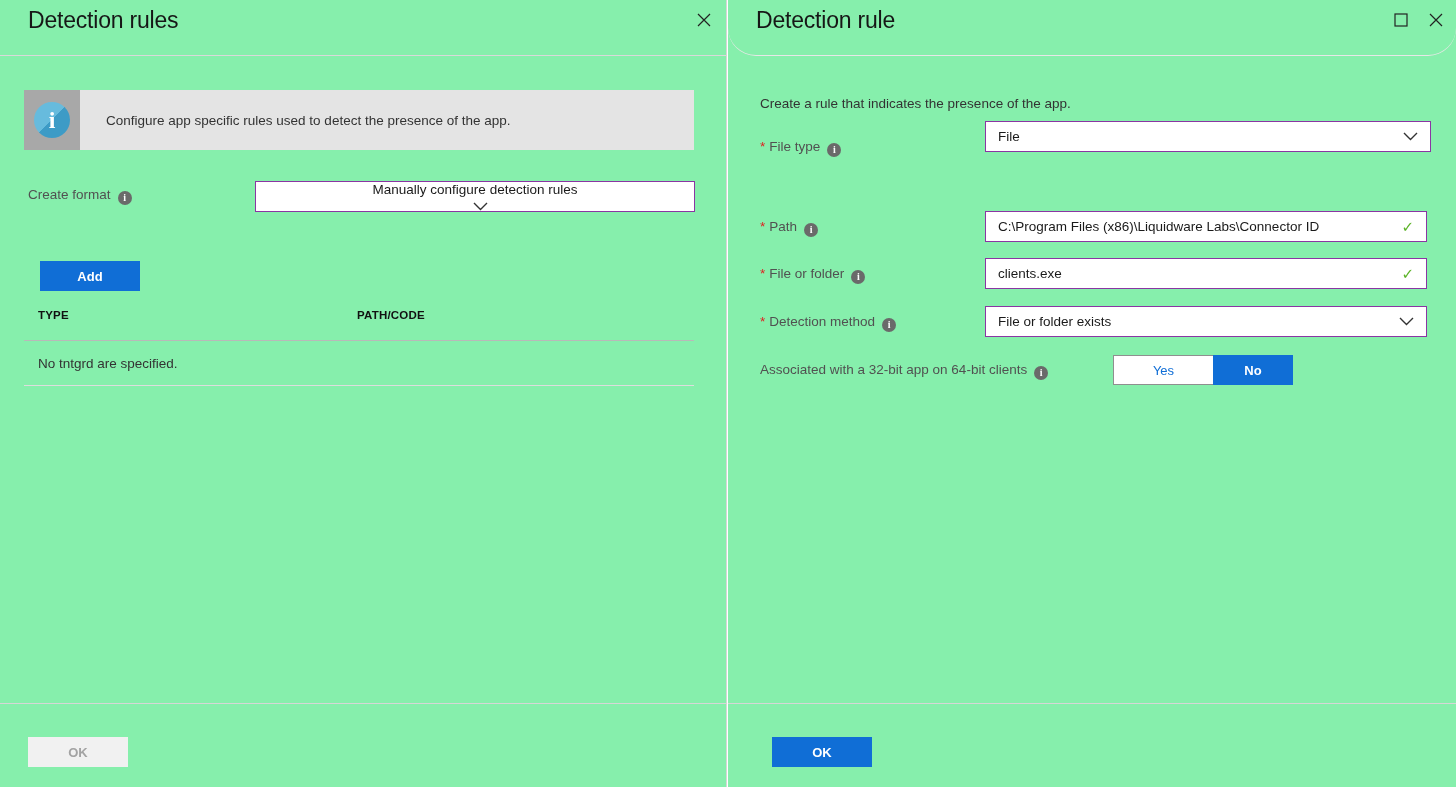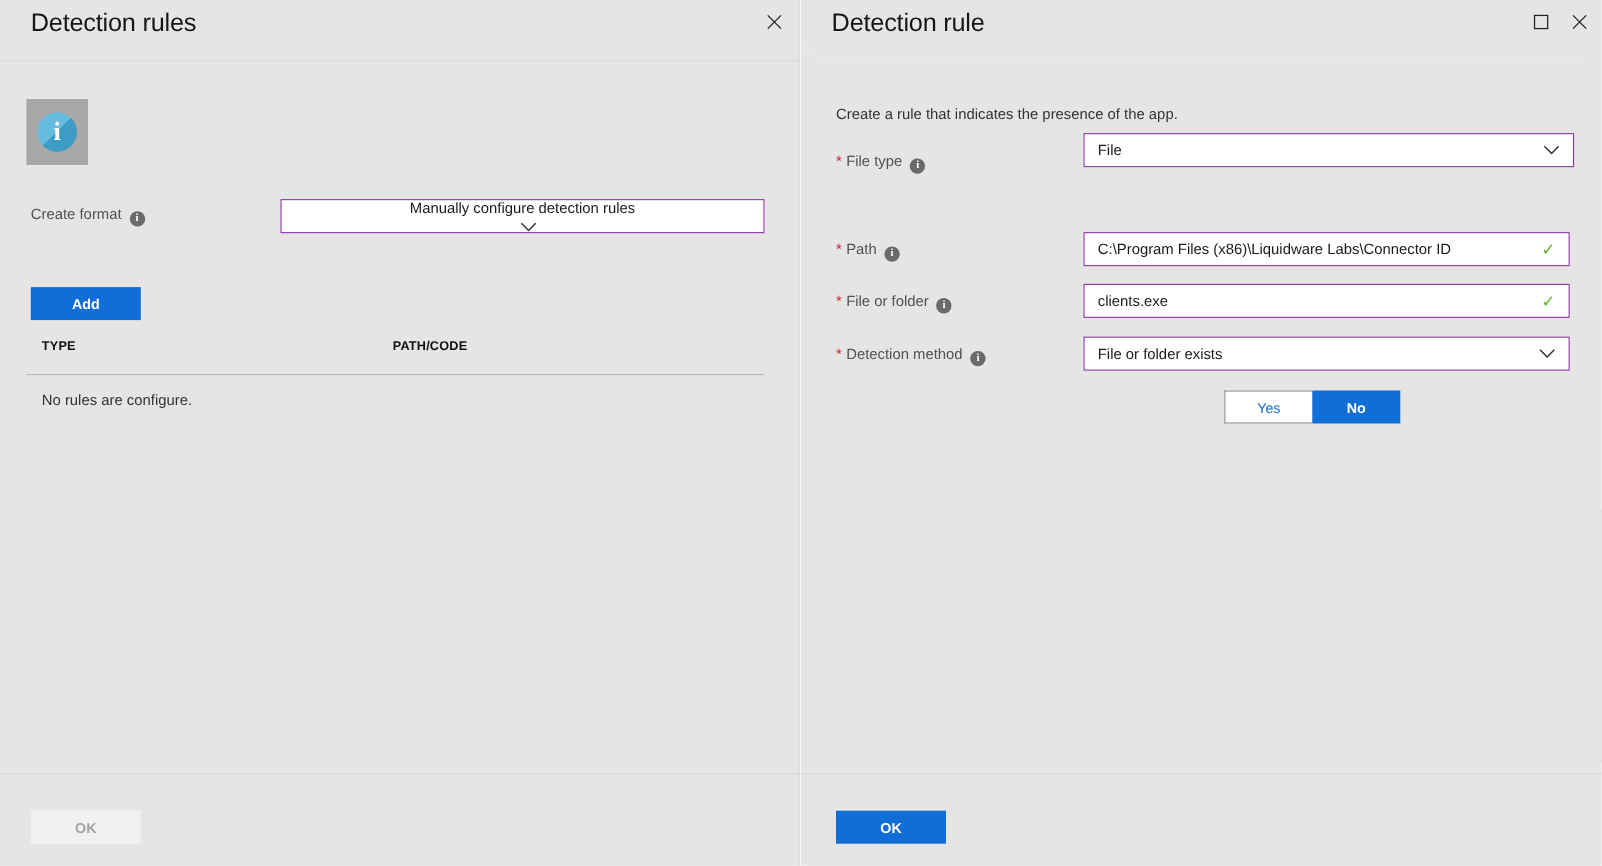--- a/index.html
+++ b/index.html
@@ -3,21 +3,21 @@
 <meta charset="utf-8">
 <style>
   * { box-sizing: border-box; margin: 0; padding: 0; }
   html, body { width: 1456px; height: 787px; overflow: hidden; }
   body {
     font-family: "Liberation Sans", "DejaVu Sans", sans-serif;
     background: #ffffff;
     color: #333;
     position: relative;
   }
-  .panel { position: absolute; top: 0; height: 787px; background: #e5e5e5; }
+  .panel { position: absolute; top: 0; height: 787px; background: #86efac; }
   .panel-left  { left: 0; width: 727px; border-right: 1px solid #d6d6d6; }
   .panel-right { left: 728px; width: 728px; }
 
   .hdr { position: absolute; top: 0; left: 0; right: 0; height: 56px; }
   .panel-left  .hdr { border-bottom: 1px solid #d9d9d9; }
   .panel-right .hdr { border-bottom: 1px solid #e7e7e7; border-radius: 28px; }
   .blade-title {
     position: absolute; left: 28px; top: 7px;
     font-size: 23px; font-weight: 400; color: #161616; letter-spacing: -0.2px;
   }
@@ -60,77 +60,78 @@
   .control .val { white-space: nowrap; overflow: hidden; text-overflow: ellipsis; }
   .control .chev { flex: none; margin-left: 10px; line-height: 0; }
   .control .check { flex: none; margin-left: 10px; color: #5bb327; font-weight: 700; font-size: 15px; }
 
   .btn {
     position: absolute; width: 100px; height: 30px; border: none;
     display: flex; align-items: center; justify-content: center;
     font-size: 13px; font-weight: 700; cursor: pointer;
     font-family: "Liberation Sans", sans-serif;
   }
-  .btn-primary { background: #106ed6; color: #fff; }
+  .btn-primary { background: #106ed6; color: #fff; margin-left: 12px; }
   .btn-disabled { background: #f1f1f1; color: #a3a3a3; cursor: default; }
 
   .col-hdr { position: absolute; font-size: 11.5px; font-weight: 700; color: #111; letter-spacing: 0.2px; }
   .rule-line { position: absolute; left: 24px; width: 670px; border-top: 1px solid #ccc; }
   .empty-msg { position: absolute; left: 38px; top: 356px; font-size: 13.5px; color: #333; }
 
   .footer-line { position: absolute; left: 0; right: 0; top: 703px; border-top: 1px solid #d6d6d6; }
 
   .desc { position: absolute; left: 32px; top: 96px; font-size: 13.5px; color: #333; }
   .r-label { position: absolute; left: 32px; }
 
   .toggle { position: absolute; left: 385px; top: 355px; display: flex; height: 30px; }
   .toggle-opt {
     display: flex; align-items: center; justify-content: center;
     font-size: 13px; cursor: pointer;
   }
-  .toggle-yes { width: 80px; background: #fff; color: #106ed6; border: 1px solid #8f8f8f; border-right: none; }
+  .toggle-yes { width: 100px; background: #fff; color: #106ed6; border: 1px solid #8f8f8f; border-right: none; }
   .toggle-no  { width: 80px; background: #106ed6; color: #fff; font-weight: 700; }
 </style>
 </head>
 <body>
 
 <div class="panel panel-left">
   <div class="hdr">
     <div class="blade-title">Detection rules</div>
     <div class="hdr-icon" style="right:14px;">
       <svg width="16" height="16" viewBox="0 0 16 16">
           <path d="M2 2 L14 14 M14 2 L2 14" stroke="#222" stroke-width="1.2" fill="none"></path>
         </svg>
     </div>
   </div>
 
   <div class="banner">
     <div class="banner-icon-block">
       <div class="banner-circle">i</div>
     </div>
+    <div class="banner-text">Configure app specific rules used to detect the presence of the app.</div>
   </div>
 
   <div class="field-label" style="position:absolute; left:28px; top:187px;">
     <span>Create format</span><span class="info-dot">i</span>
   </div>
   <div class="control" style="left:255px; top:181px; width:440px;flex-direction:column;">
     <span class="val">Manually configure detection rules</span>
     <span class="chev">
       <svg width="15" height="9" viewBox="0 0 15 9">
           <path d="M1 1 L7.5 7.5 L14 1" stroke="#333" stroke-width="1.4" fill="none"></path>
         </svg>
     </span>
   </div>
 
   <button class="btn btn-primary" style="left:28px; top:261px;">Add</button>
 
   <div class="col-hdr" style="left:38px; top:309px;">TYPE</div>
   <div class="col-hdr" style="left:357px; top:309px;">PATH/CODE</div>
   <div class="rule-line" style="top:340px; border-top-color:#b9b9b9;"></div>
-  <div class="empty-msg">No rules are configure.</div>
+  <div class="empty-msg">No tntgrd are specified.</div>
   <div class="rule-line" style="top:385px; border-top-color:#ddd;"></div>
 
   <div class="footer-line"></div>
   <button class="btn btn-disabled" style="left:28px; top:737px;">OK</button>
 </div>
 
 <div class="panel panel-right">
   <div class="hdr">
     <div class="blade-title">Detection rule</div>
     <div class="hdr-icon" style="right:48px; top:13px;">
@@ -180,20 +181,23 @@
   </div>
   <div class="control" style="left:257px; top:306px; width:442px;">
     <span class="val">File or folder exists</span>
     <span class="chev">
       <svg width="15" height="9" viewBox="0 0 15 9">
           <path d="M1 1 L7.5 7.5 L14 1" stroke="#333" stroke-width="1.4" fill="none"></path>
         </svg>
     </span>
   </div>
 
+  <div class="field-label r-label" style="top:362px;">
+    <span>Associated with a 32-bit app on 64-bit clients</span><span class="info-dot">i</span>
+  </div>
   <div class="toggle">
     <div class="toggle-opt toggle-yes">Yes</div>
     <div class="toggle-opt toggle-no">No</div>
   </div>
 
   <div class="footer-line"></div>
   <button class="btn btn-primary" style="left:32px; top:737px;">OK</button>
 </div>
 
 </body></html>

